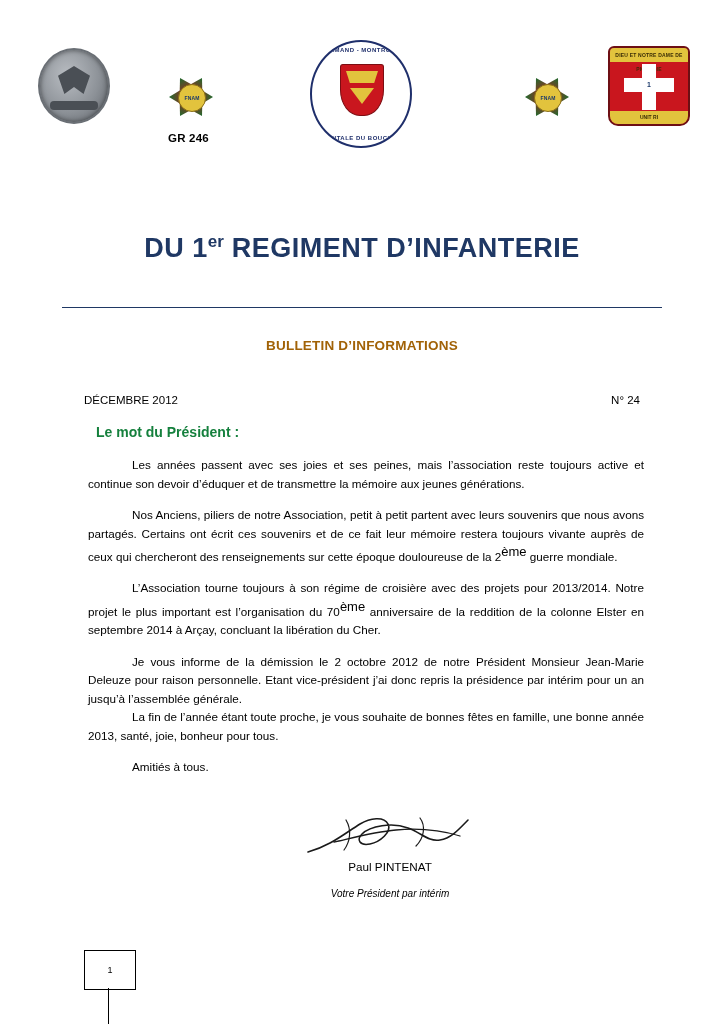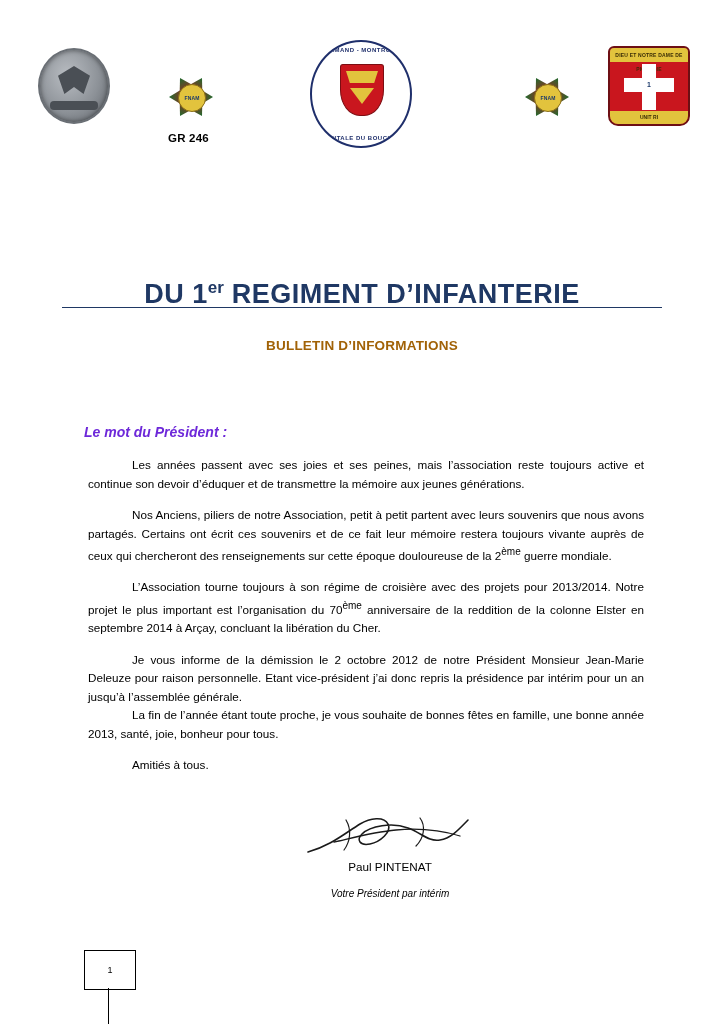--- a/index.html
+++ b/index.html
@@ -251,21 +251,20 @@
     font-size: 27px;
     font-weight: bold;
     letter-spacing: .5px;
     line-height: 34px;
   }
   .title-line2 {
     font-size: 27px;
     font-weight: bold;
     letter-spacing: .5px;
     line-height: 36px;
-    margin-top: 46px;
   }
   .title-line2 .sup {
     font-size: 17px;
     vertical-align: super;
     letter-spacing: 0;
   }
   .title-rule {
     position: absolute;
     left: 62px;
     top: 307px;
@@ -294,47 +293,46 @@
     width: 556px;
     font-size: 11.5px;
     color: #000;
   }
   .meta-row .left { float: left; }
   .meta-row .right { float: right; }
 
   
   .presidents-word {
     position: absolute;
-    left: 84px;
+    left: 96px;
     top: 424px;
     font-size: 14px;
-    font-style: italic;
-    font-weight: bold;
-    color: #6d28d9;
+    font-weight: bold;
+    color: #15803d;
   }
 
   .body {
     position: absolute;
     left: 88px;
     top: 456px;
     width: 556px;
     font-size: 11.7px;
     line-height: 18.5px;
     color: #000;
     text-align: justify;
   }
   .body p {
     margin: 0 0 13px 0;
     text-indent: 44px;
   }
   .body p.tight {
     margin-bottom: 0;
   }
   .body sup {
-    font-size: 10px;
+    font-size: 13px;
     vertical-align: super;
   }
 
   
   .signature-area {
     position: absolute;
     left: 270px;
     top: 812px;
     width: 240px;
     text-align: center;
@@ -411,20 +409,24 @@
 
   <div class="gr-ref">GR 246</div>
 
   <div class="title-block">
     <div class="title-line2"><span>DU 1</span><span class="sup">er</span><span> REGIMENT D’INFANTERIE</span></div>
   </div>
   <div class="title-rule"></div>
 
   <div class="subtitle">BULLETIN D’INFORMATIONS</div>
 
+  <div class="meta-row">
+    <span class="left">DÉCEMBRE 2012</span>
+    <span class="right">N° 24</span>
+  </div>
 
   <div class="presidents-word">Le mot du Président :</div>
 
   <div class="body">
     <p>Les années passent avec ses joies et ses peines, mais l’association reste toujours active et continue son devoir d’éduquer et de transmettre la mémoire aux jeunes générations.</p>
     <p><span>Nos Anciens, piliers de notre Association, petit à petit partent avec leurs souvenirs que nous avons partagés. Certains ont écrit ces souvenirs et de ce fait leur mémoire restera toujours vivante auprès de ceux qui chercheront des renseignements sur cette époque douloureuse de la 2<sup>ème</sup> guerre mondiale.</span></p>
     <p><span>L’Association tourne toujours à son régime de croisière avec des projets pour 2013/2014. Notre projet le plus important est l’organisation du 70<sup>ème</sup> anniversaire de la reddition de la colonne Elster en septembre 2014 à Arçay, concluant la libération du Cher.</span></p>
     <p class="tight">Je vous informe de la démission le 2 octobre 2012 de notre Président Monsieur Jean-Marie Deleuze pour raison personnelle. Etant vice-président j’ai donc repris la présidence par intérim pour un an jusqu’à l’assemblée générale.</p>
     <p>La fin de l’année étant toute proche, je vous souhaite de bonnes fêtes en famille, une bonne année 2013, santé, joie, bonheur pour tous.</p>
     <p>Amitiés à tous.</p>

